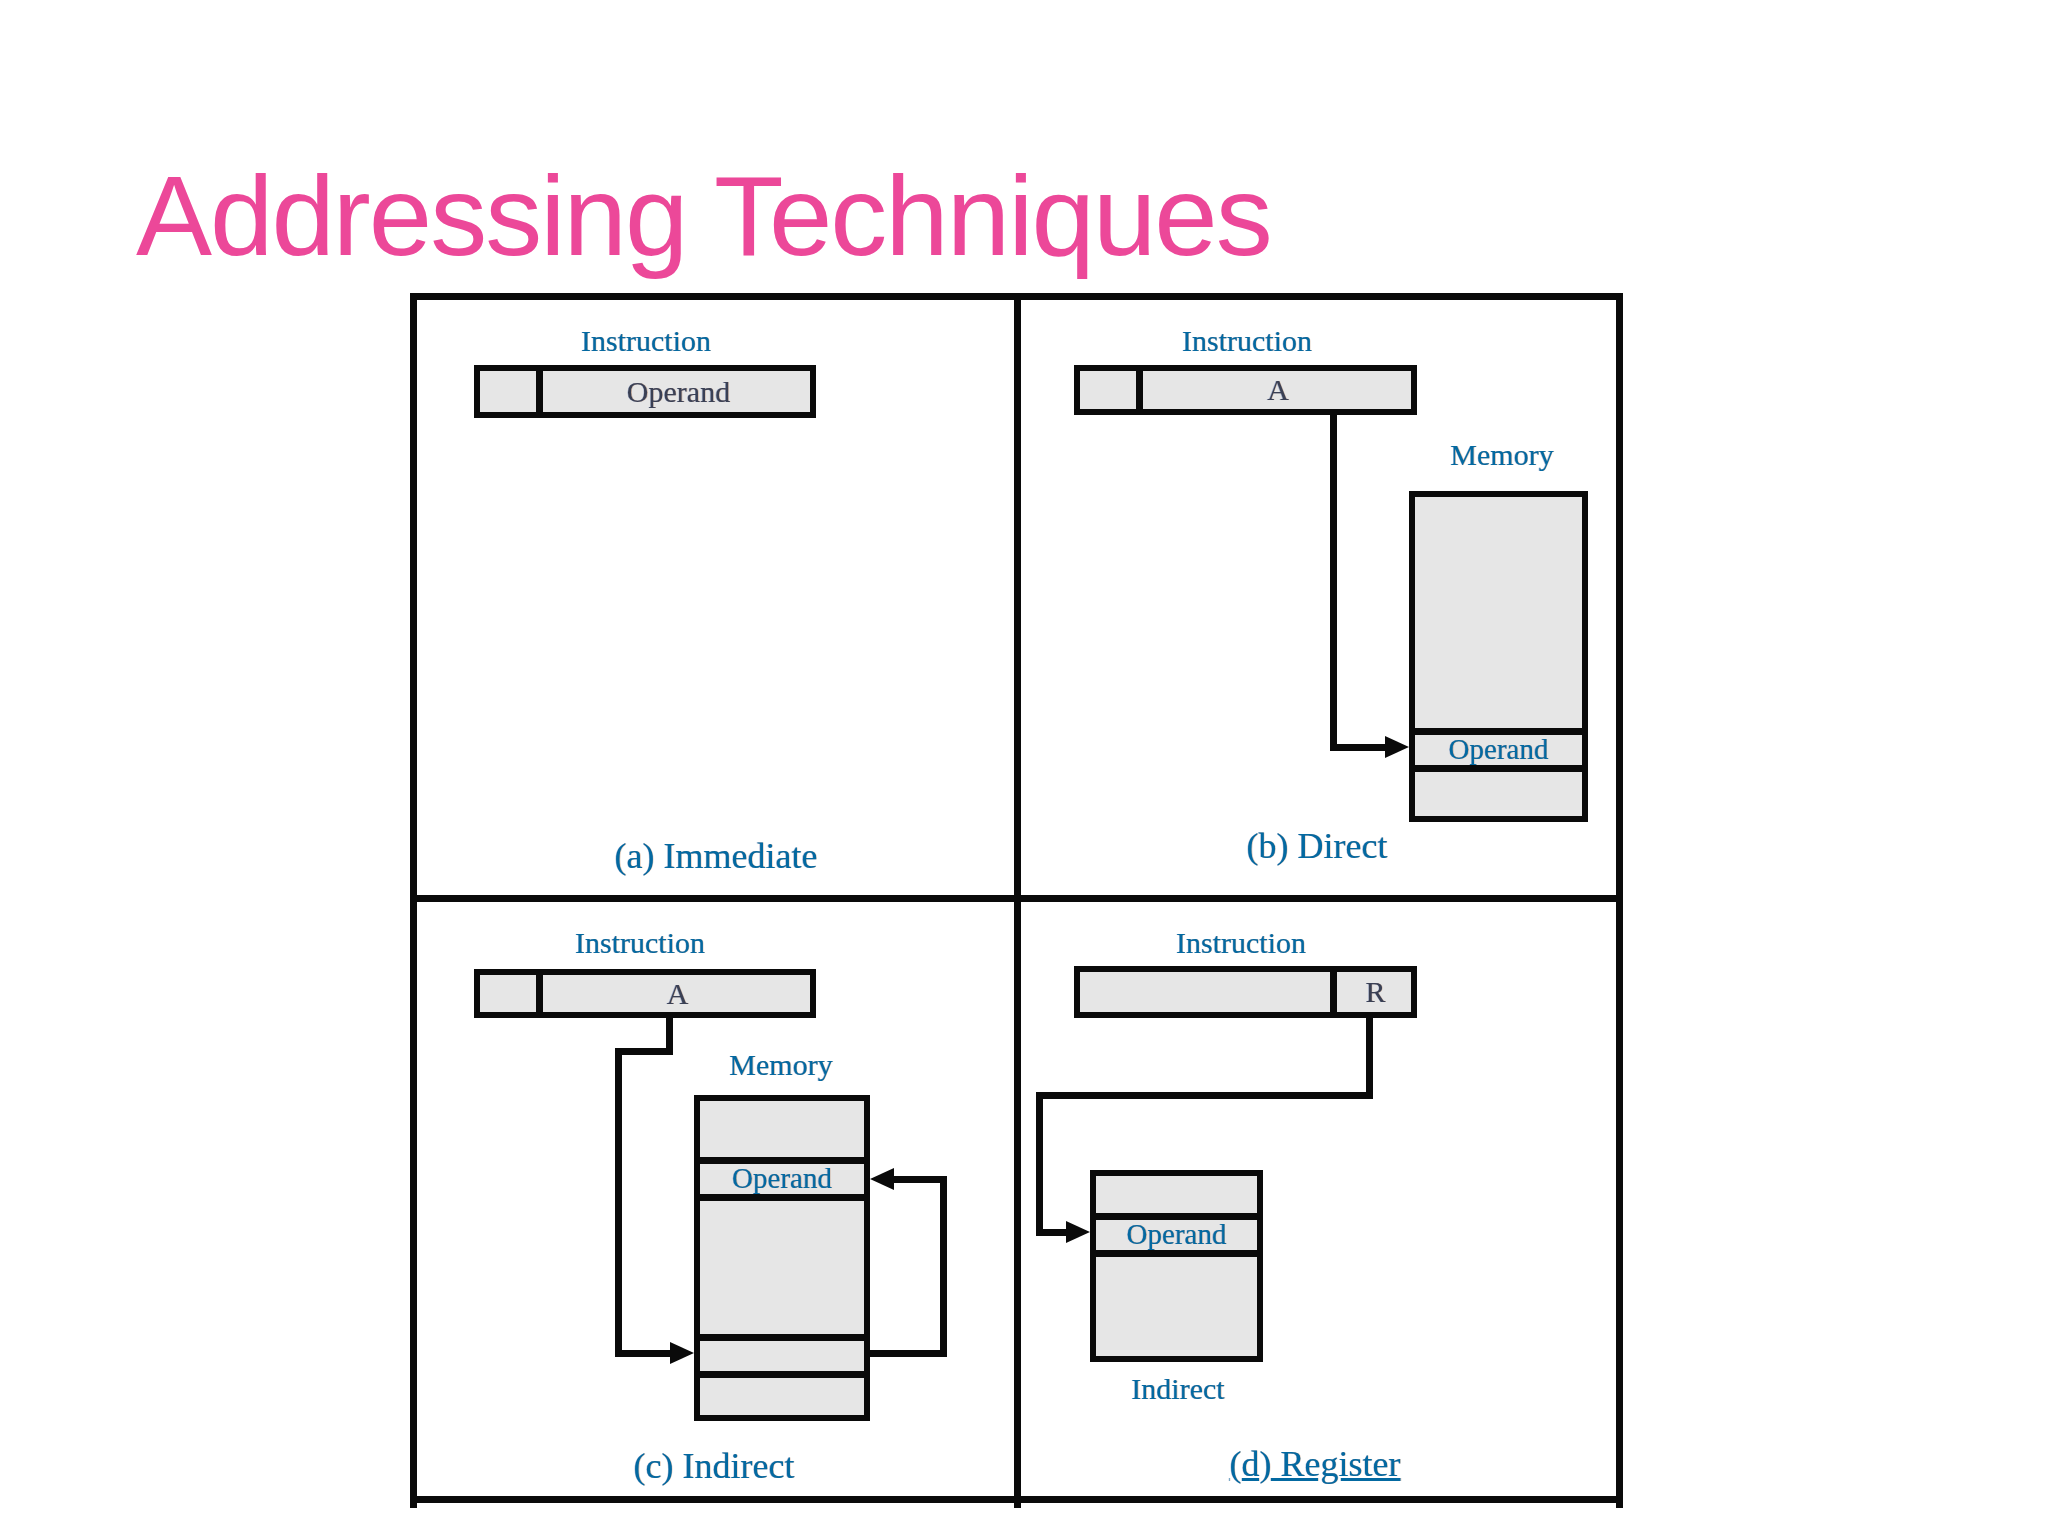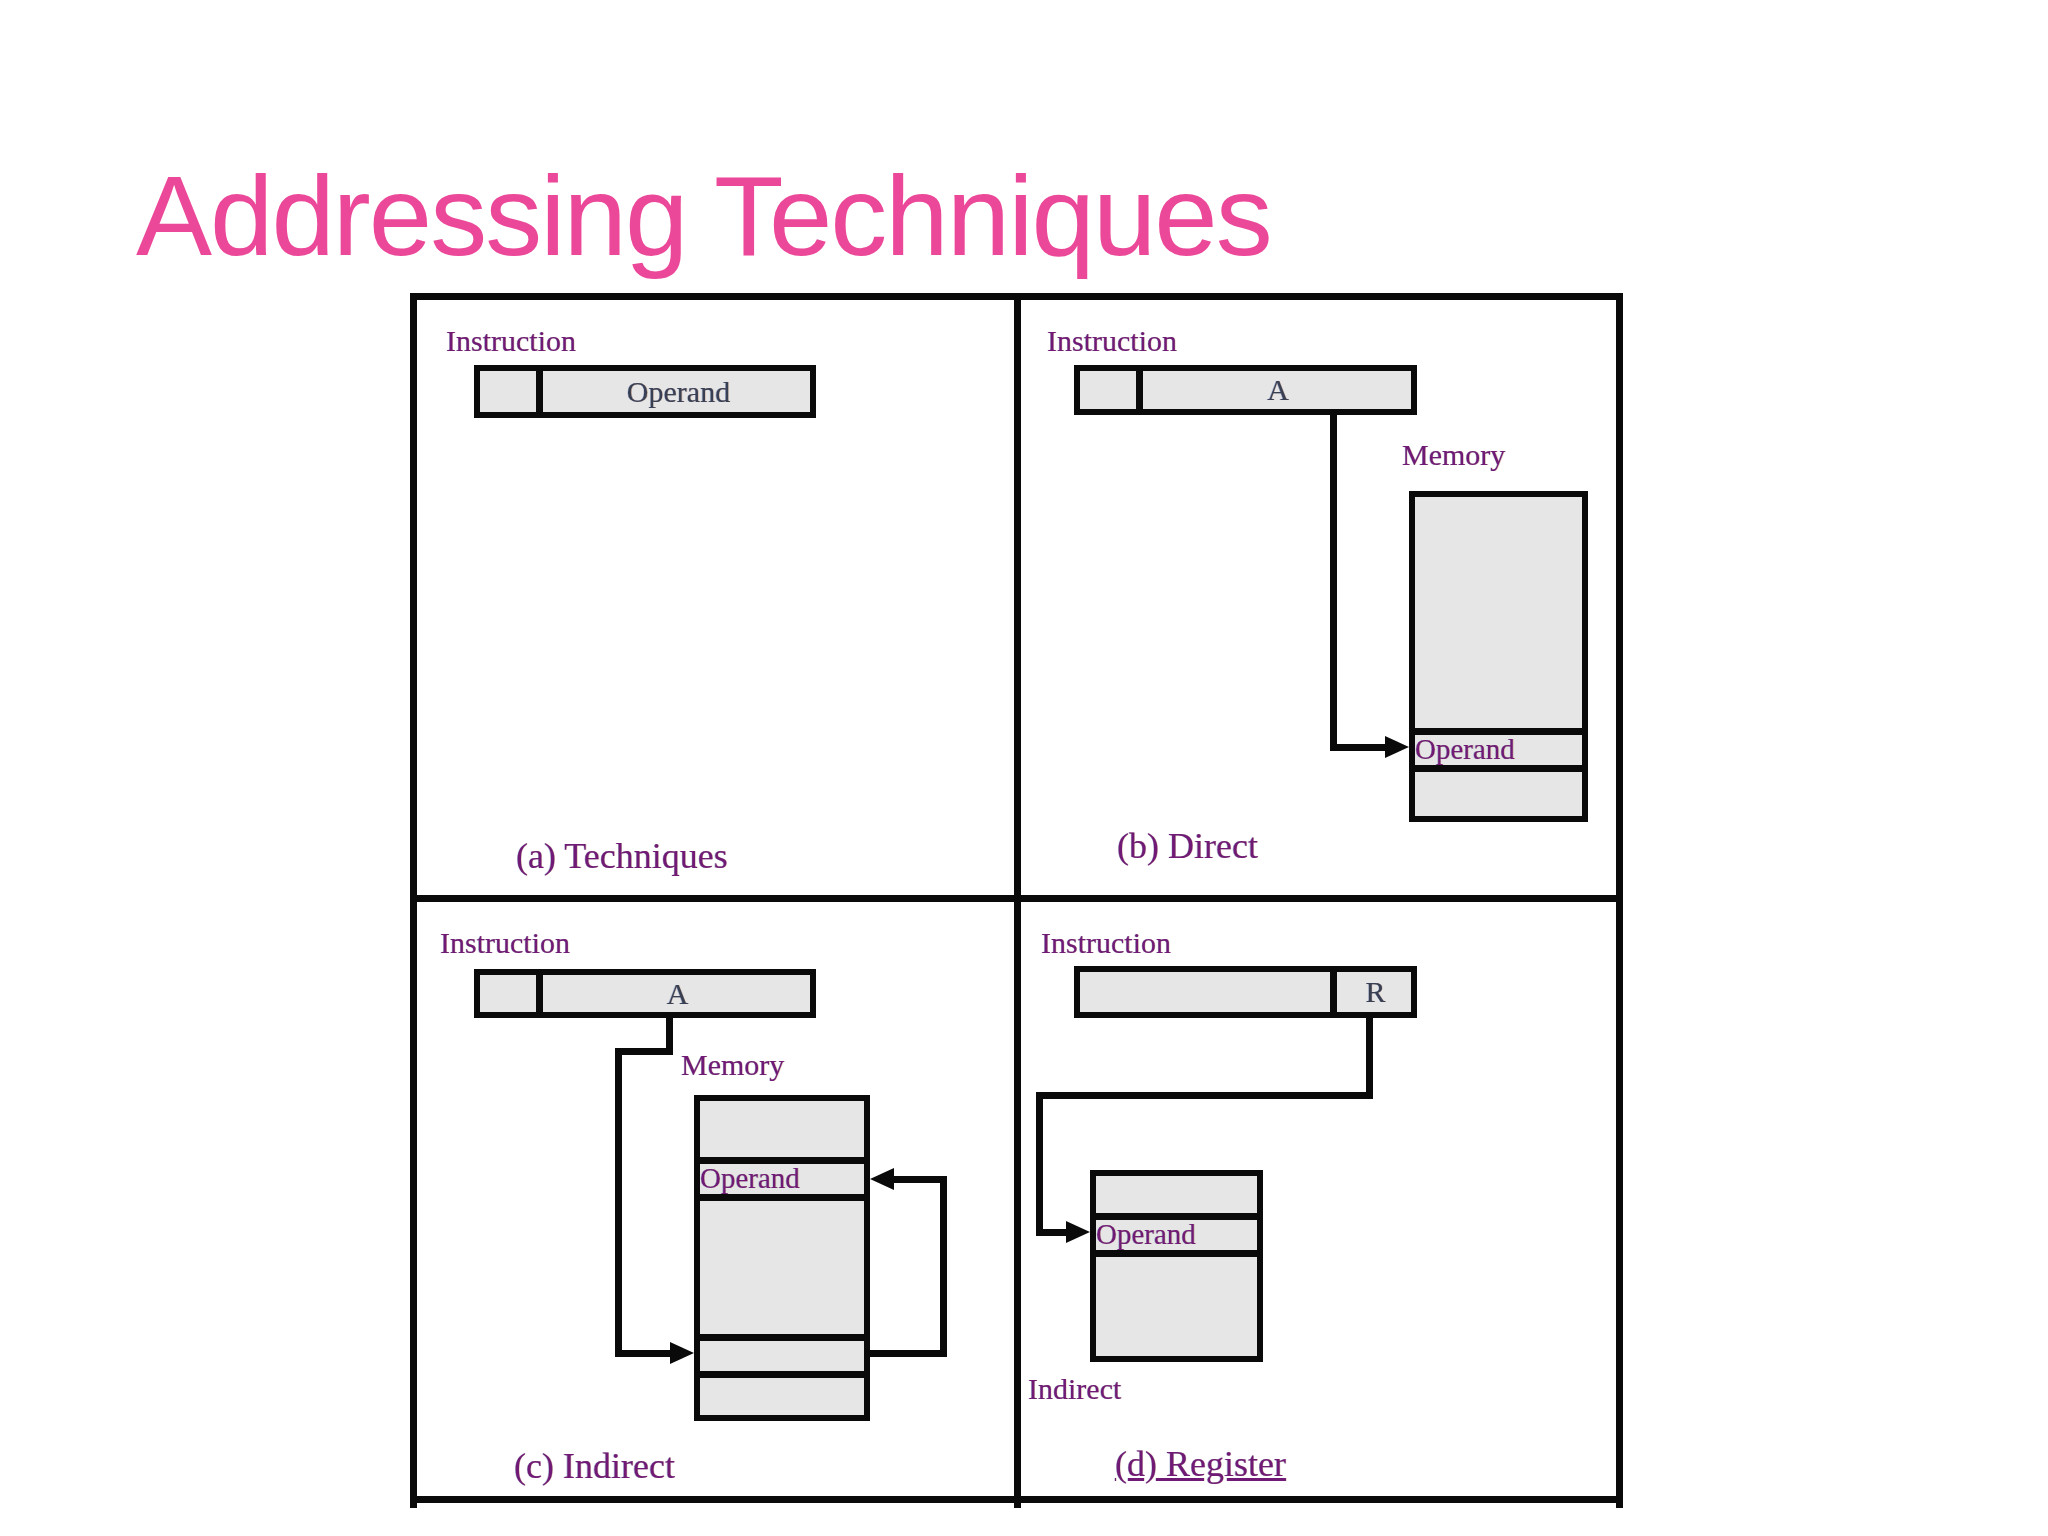--- a/index.html
+++ b/index.html
@@ -3,21 +3,21 @@
 <meta charset="utf-8">
 <style>
   html,body{margin:0;padding:0;background:#ffffff;}
   #page{position:relative;width:2048px;height:1536px;background:#ffffff;overflow:hidden;
         font-family:"Liberation Serif",serif;}
   .title{position:absolute;left:136px;top:150px;width:1400px;
          font-family:"Liberation Sans",sans-serif;font-size:114px;font-weight:400;
          letter-spacing:-2px;color:#ec4899;white-space:nowrap;}
   .line{position:absolute;background:#0a0a0a;}
   .box{position:absolute;background:#e6e6e6;border:6px solid #0a0a0a;box-sizing:border-box;}
-  .fig-label{position:absolute;color:#701a75;
+  .fig-label{position:absolute;text-align:center;color:#0369a1;
              font-family:"Liberation Serif",serif;
              text-shadow:0.6px 0 0 rgba(160,90,40,0.35), -0.6px 0 0 rgba(60,90,160,0.4);}
   .lbl30{font-size:30px;line-height:34px;}
   .lbl29{font-size:29px;line-height:32px;}
   .cap{font-size:36px;line-height:40px;}
   .cellspan{position:absolute;text-align:center;color:#3a4054;
             font-family:"Liberation Serif",serif;font-size:30px;
             text-shadow:0.6px 0 0 rgba(160,90,40,0.35), -0.6px 0 0 rgba(60,90,160,0.4);}
   .arrow-r{position:absolute;width:0;height:0;border-top:11px solid transparent;
            border-bottom:11px solid transparent;border-left:24px solid #0a0a0a;}
@@ -41,21 +41,21 @@
     <div class="line" style="left:410px;top:1503px;width:7px;height:5px;"></div>
     <div class="line" style="left:1014px;top:1503px;width:7px;height:5px;"></div>
     <div class="line" style="left:1616px;top:1503px;width:7px;height:5px;"></div>
   </div>
 
   <div>
     <div class="fig-label lbl30" style="left:446px;top:324px;width:400px;">Instruction</div>
     <div class="box" style="left:474px;top:365px;width:342px;height:53px;"></div>
     <div class="line" style="left:536px;top:365px;width:7px;height:53px;"></div>
     <div class="cellspan" style="left:547px;top:371px;width:263px;height:41px;line-height:41px;">Operand</div>
-    <div class="fig-label cap" style="left:516px;top:836px;width:400px;">(a) Techniques</div>
+    <div class="fig-label cap" style="left:516px;top:836px;width:400px;">(a) Immediate</div>
   </div>
 
   <div>
     <div class="fig-label lbl30" style="left:1047px;top:324px;width:400px;">Instruction</div>
     <div class="box" style="left:1074px;top:365px;width:343px;height:50px;"></div>
     <div class="line" style="left:1136px;top:365px;width:7px;height:50px;"></div>
     <div class="cellspan" style="left:1145px;top:371px;width:266px;height:38px;line-height:38px;">A</div>
 
     <div class="line" style="left:1330px;top:415px;width:7px;height:336px;"></div>
     <div class="line" style="left:1330px;top:744px;width:57px;height:7px;"></div>

